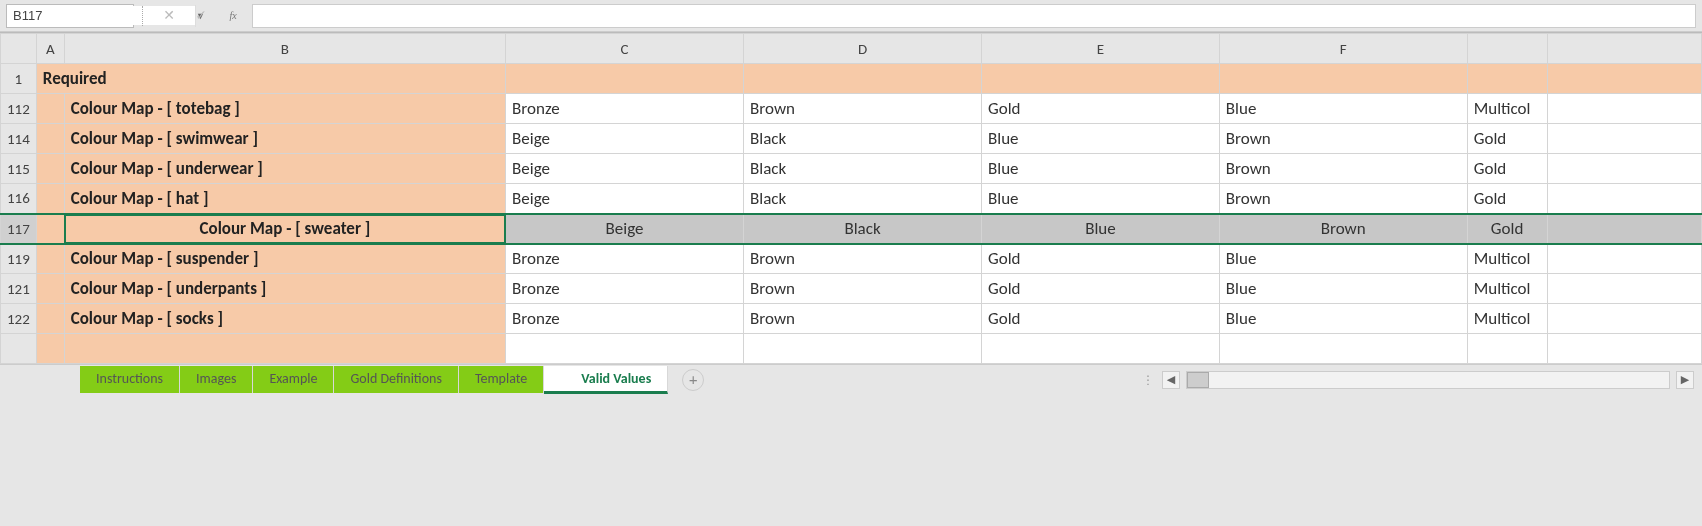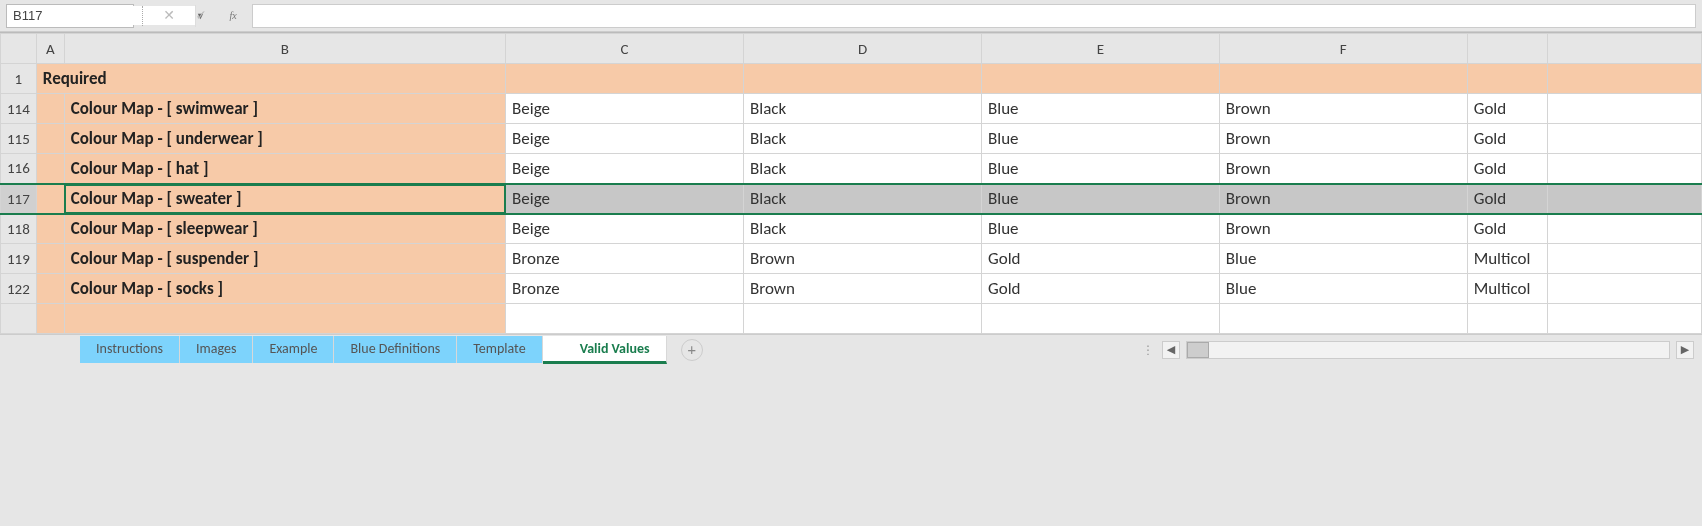--- a/index.html
+++ b/index.html
@@ -144,20 +144,21 @@
   .selected-row td {
     background: #c7c7c7;
   }
   .selected-row td.peach-b,
   .selected-row td.peach {
     background: #f7caa8;
   }
   .selected-row td {
     border-top: 2px solid #1a7d4e;
     border-bottom: 2px solid #1a7d4e;
+    text-align: center;
   }
   .selected-row td.peach-b {
     border-top: 2px solid #1a7d4e;
     border-bottom: 2px solid #1a7d4e;
   }
   .active-cell-border {
     outline: 2px solid #1a7d4e;
     outline-offset: -2px;
   }
 
@@ -176,21 +177,21 @@
     padding-left: 80px;
     font-size: 14px;
     gap: 0;
     position: relative;
   }
   .tab {
     padding: 4px 16px;
     color: #555;
     cursor: pointer;
     border-right: 1px solid #d8d8d8;
-    background: #7dd3fc;
+    background: #84cc16;
   }
   .tab.active {
     background: #fff;
     color: #1a7d4e;
     font-weight: bold;
     border-bottom: 3px solid #1a7d4e;
     margin-bottom: -1px;
     padding-left: 37px;
   }
   .tab-add {
@@ -294,20 +295,31 @@
     <td class="peach"></td>
     <td class="peach dashed-right"></td>
     <td class="peach"></td>
     <td class="peach"></td>
     <td class="peach"></td>
     <td class="peach"></td>
   </tr>
   </tbody>
       <tbody id="data-rows">
         <tr>
+          <th class="rowhdr">112</th>
+          <td class="peach"></td>
+          <td class="peach-b">Colour Map - [ totebag ]</td>
+          <td>Bronze</td>
+          <td class="dashed-right">Brown</td>
+          <td>Gold</td>
+          <td>Blue</td>
+          <td>Multicol</td>
+          <td></td>
+        </tr>
+        <tr>
           <th class="rowhdr">114</th>
           <td class="peach"></td>
           <td class="peach-b">Colour Map - [ swimwear ]</td>
           <td>Beige</td>
           <td class="dashed-right">Black</td>
           <td>Blue</td>
           <td>Brown</td>
           <td>Gold</td>
           <td></td>
         </tr>
@@ -338,34 +350,34 @@
           <td class="peach"></td>
           <td class="peach-b active-cell-border">Colour Map - [ sweater ]</td>
           <td>Beige</td>
           <td class="dashed-right">Black</td>
           <td>Blue</td>
           <td>Brown</td>
           <td>Gold</td>
           <td></td>
         </tr>
         <tr>
-          <th class="rowhdr">118</th>
-          <td class="peach"></td>
-          <td class="peach-b">Colour Map - [ sleepwear ]</td>
-          <td>Beige</td>
-          <td class="dashed-right">Black</td>
-          <td>Blue</td>
-          <td>Brown</td>
-          <td>Gold</td>
-          <td></td>
-        </tr>
-        <tr>
           <th class="rowhdr">119</th>
           <td class="peach"></td>
           <td class="peach-b">Colour Map - [ suspender ]</td>
+          <td>Bronze</td>
+          <td class="dashed-right">Brown</td>
+          <td>Gold</td>
+          <td>Blue</td>
+          <td>Multicol</td>
+          <td></td>
+        </tr>
+        <tr>
+          <th class="rowhdr">121</th>
+          <td class="peach"></td>
+          <td class="peach-b">Colour Map - [ underpants ]</td>
           <td>Bronze</td>
           <td class="dashed-right">Brown</td>
           <td>Gold</td>
           <td>Blue</td>
           <td>Multicol</td>
           <td></td>
         </tr>
         <tr>
           <th class="rowhdr">122</th>
           <td class="peach"></td>
@@ -392,21 +404,21 @@
   </tr>
 </tbody>
     </table>
 </div>
 
 <div class="tab-bar">
   <div id="tabs-container" style="display:flex;">
       <div class="tab">Instructions</div>
       <div class="tab">Images</div>
       <div class="tab">Example</div>
-      <div class="tab">Blue Definitions</div>
+      <div class="tab">Gold Definitions</div>
       <div class="tab">Template</div>
       <div class="tab active">Valid Values</div>
     </div>
   <div class="tab-add">+</div>
   <div class="hscroll-area">
     <span class="dots">⋮</span>
     <div class="hs-btn">◀</div>
     <div class="hs-track">
       <div class="hs-thumb"></div>
     </div>

